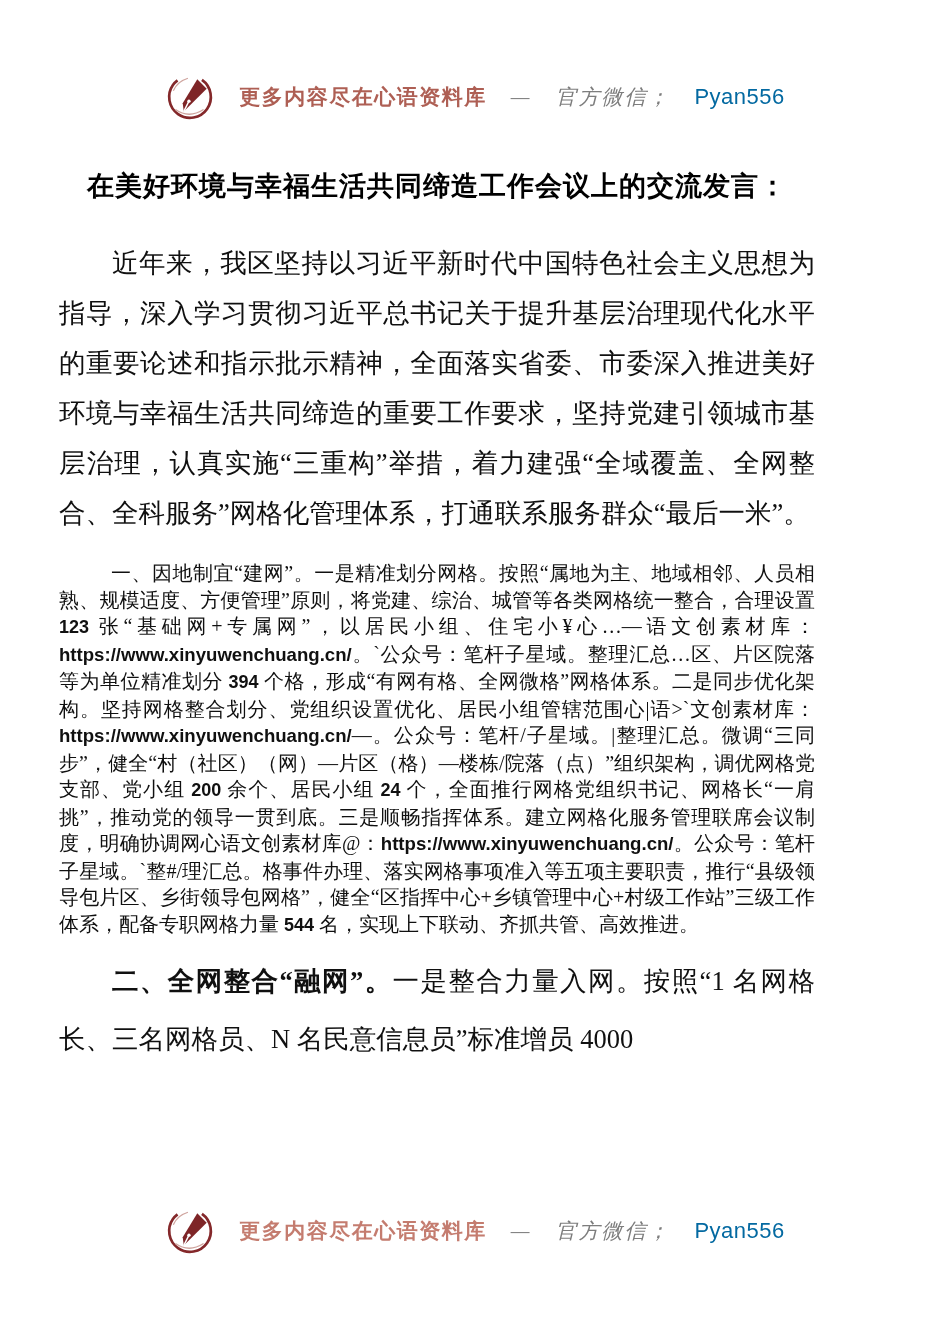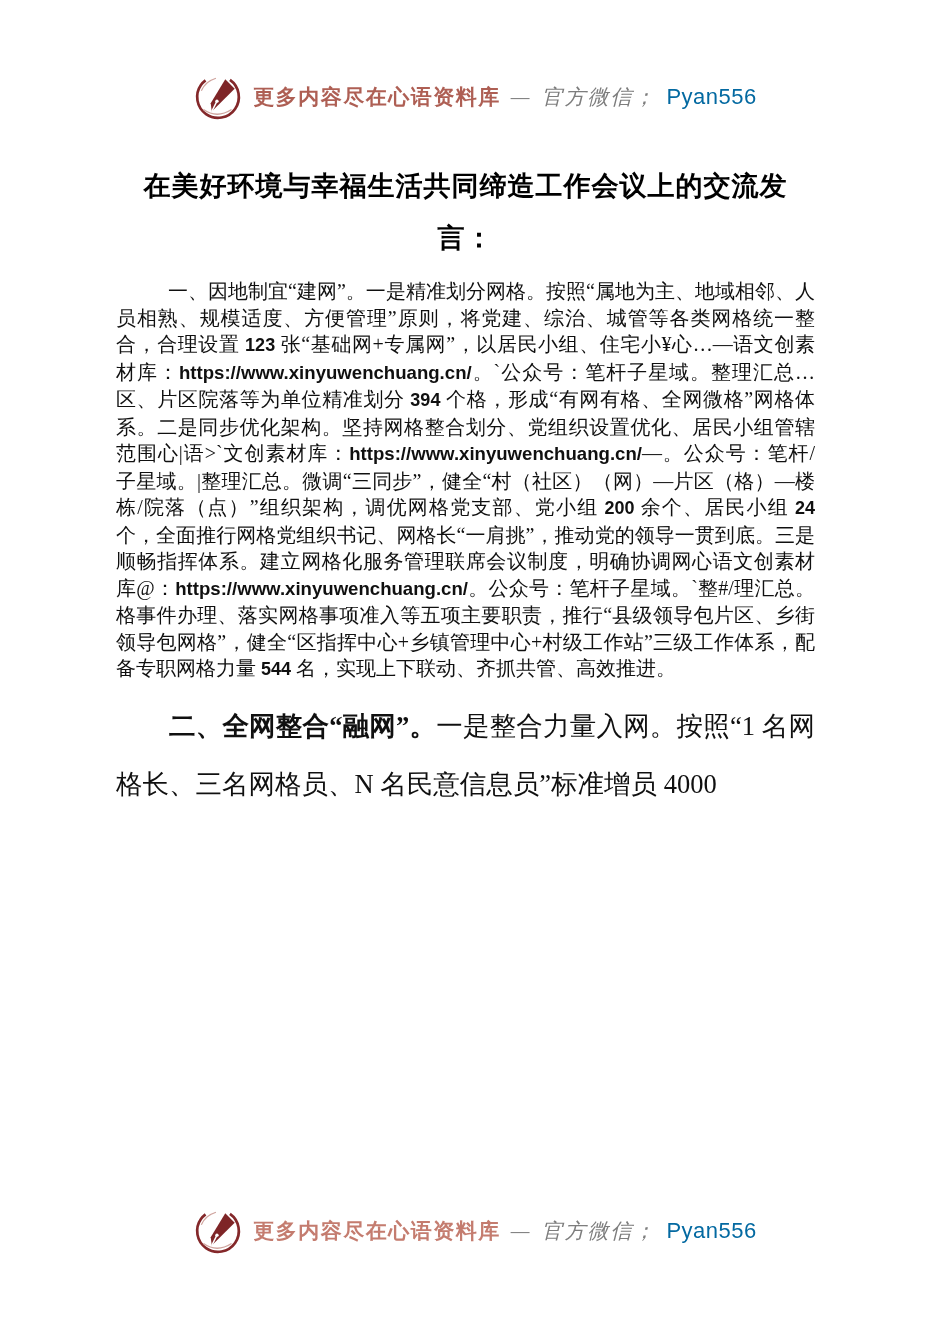--- a/index.html
+++ b/index.html
@@ -8,21 +8,21 @@
     width:950px;height:1344px;
     margin:0 auto;
     background:#ffffff;
     overflow:hidden;
     font-family:"Liberation Serif", serif;
     color:#141414;
   }
   
   .banner{
     display:flex;align-items:center;justify-content:center;
-    gap:10px;width:100%;
+    gap:24px;width:100%;
   }
   .banner-header{position:absolute;top:72px;left:0;}
   .banner-footer{position:absolute;top:1206px;left:0;}
   .logo{width:50px;height:50px;flex:0 0 auto;}
   .brand{
     font-size:21px;letter-spacing:1.5px;font-weight:bold;
     font-family:"Liberation Serif", serif;
   }
   .banner-header .brand{color:#ae5f54;}
   .banner-footer .brand{color:#c47c6f;}
@@ -31,38 +31,38 @@
     color:#7d7d7d;font-family:"Liberation Serif", serif;
   }
   .wxid{
     font-size:22px;color:#0369a1;letter-spacing:0.5px;
     font-family:"Liberation Sans", sans-serif;
   }
   
   .doc{
     position:absolute;top:160px;left:0;
     width:950px;
-    padding:0 135px 0 116px;
+    padding:0 135px 0 59px;
     box-sizing:border-box;
   }
   .title{
     text-align:center;font-weight:bold;color:#000;
     font-size:27px;line-height:52px;letter-spacing:1px;
     margin:0;
   }
   p{margin:0;}
   .para-large{
     font-size:26.5px;line-height:50px;
     text-align:justify;text-indent:53px;
     margin-top:26px;color:#101010;
   }
   .para-small{
     font-size:20px;line-height:26.5px;
     text-align:justify;text-indent:52px;
-    margin-top:14px;color:#101010;
+    margin-top:22px;color:#101010;
   }
   .para-final{
     line-height:58px;margin-top:14px;
   }
   .seg-bold{font-weight:bold;}
   .seg-num{font-family:"Liberation Sans", sans-serif;font-weight:bold;font-size:0.9em;}
   .seg-url{font-family:"Liberation Sans", sans-serif;font-weight:600;font-size:0.93em;}
 </style>
 </head>
 <body>
@@ -82,20 +82,21 @@
     <span class="channel">—</span>
     <span class="channel">官方微信；</span>
     <span class="wxid">Pyan556</span>
   </div>
 
   <div class="doc">
     <h1 class="title">
       <span style="display:block">在美好环境与幸福生活共同缔造工作会议上的交流发言：</span>
     </h1>
 
+    <p class="para-large"><span>近年来，我区坚持以习近平新时代中国特色社会主义思想为指导，深入学习贯彻习近平总书记关于提升基层治理现代化水平的重要论述和指示批示精神，全面落实省委、市委深入推进美好环境与幸福生活共同缔造的重要工作要求，坚持党建引领城市基层治理，认真实施“三重构”举措，着力建强“全域覆盖、全网整合、全科服务”网格化管理体系，打通联系服务群众“最后一米”。</span></p>
     <p class="para-small"><span>一、因地制宜“建网”。一是精准划分网格。按照“属地为主、地域相邻、人员相熟、规模适度、方便管理”原则，将党建、综治、城管等各类网格统一整合，合理设置 </span><span class="seg-num">123</span><span> 张“基础网+专属网”，以居民小组、住宅小¥心…—语文创素材库：</span><span class="seg-url">https://www.xinyuwenchuang.cn/</span><span>。`公众号：笔杆子星域。整理汇总…区、片区院落等为单位精准划分 </span><span class="seg-num">394</span><span> 个格，形成“有网有格、全网微格”网格体系。二是同步优化架构。坚持网格整合划分、党组织设置优化、居民小组管辖范围心|语&gt;`文创素材库：</span><span class="seg-url">https://www.xinyuwenchuang.cn/</span><span>—。公众号：笔杆/子星域。|整理汇总。微调“三同步”，健全“村（社区）（网）—片区（格）—楼栋/院落（点）”组织架构，调优网格党支部、党小组 </span><span class="seg-num">200</span><span> 余个、居民小组 </span><span class="seg-num">24</span><span> 个，全面推行网格党组织书记、网格长“一肩挑”，推动党的领导一贯到底。三是顺畅指挥体系。建立网格化服务管理联席会议制度，明确协调网心语文创素材库@：</span><span class="seg-url">https://www.xinyuwenchuang.cn/</span><span>。公众号：笔杆子星域。`整#/理汇总。格事件办理、落实网格事项准入等五项主要职责，推行“县级领导包片区、乡街领导包网格”，健全“区指挥中心+乡镇管理中心+村级工作站”三级工作体系，配备专职网格力量 </span><span class="seg-num">544</span><span> 名，实现上下联动、齐抓共管、高效推进。</span></p>
     <p class="para-large para-final"><span class="seg-bold">二、全网整合“融网”。</span><span>一是整合力量入网。按照“1 名网格长、三名网格员、N 名民意信息员”标准增员 4000</span></p>
   </div>
 
   <div class="banner banner-footer">
     <svg class="logo" viewBox="0 0 48 48" aria-hidden="true">
       <circle cx="24" cy="24" r="20" fill="none" stroke="#84282a" stroke-width="2.6" stroke-dasharray="100 26" transform="rotate(-55 24 24)"></circle>
       <path d="M10 36 q13 9 27 0" fill="none" stroke="#cfa49e" stroke-width="1.4"></path>
       <path d="M8 18 q4 -9 14 -12" fill="none" stroke="#cfa49e" stroke-width="1.2"></path>
       <path d="M31 7 L40 16 L25 31 L18 38 L17 30 Z" fill="#7e2527"></path>

